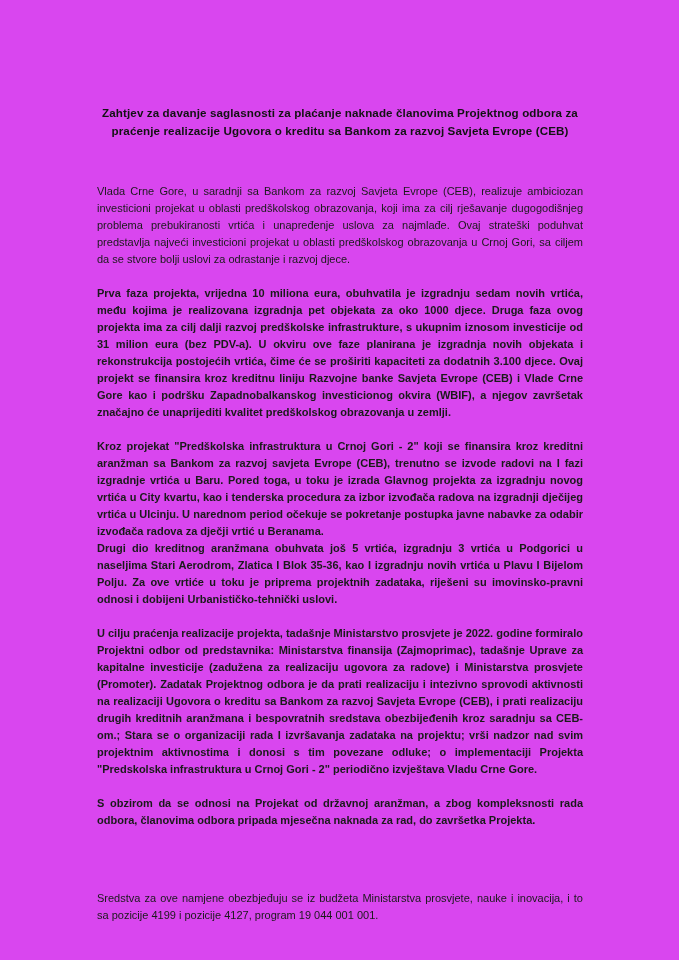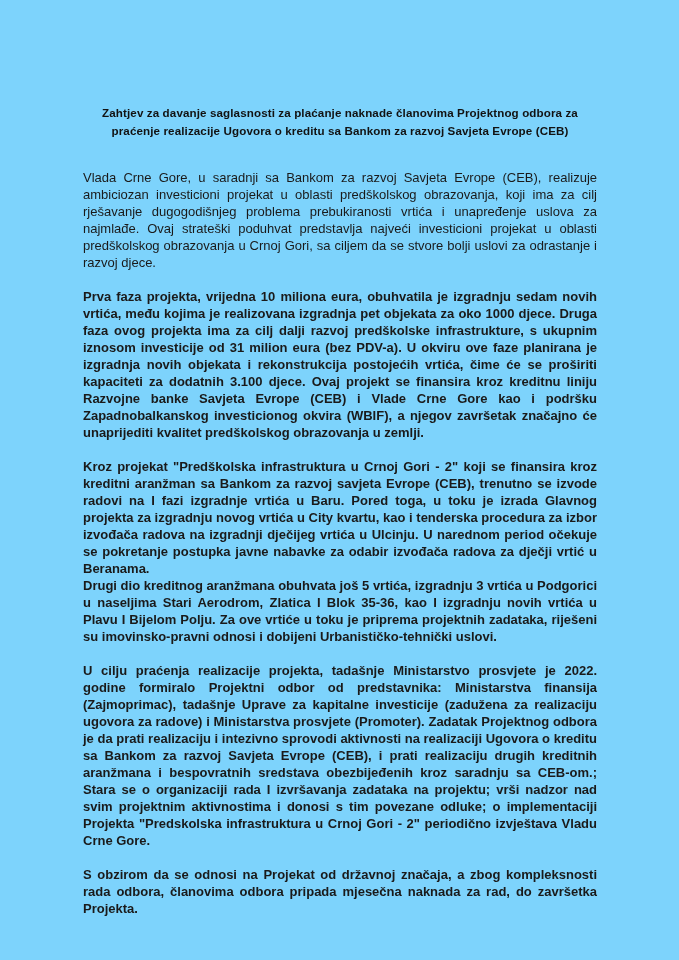--- a/index.html
+++ b/index.html
@@ -12,45 +12,45 @@
     width: 679px;
     height: 960px;
     font-family: "Liberation Sans", sans-serif;
     color: #1a1a1a;
     overflow: hidden;
   }
   .page {
     position: relative;
     width: 679px;
     height: 960px;
-    background: #7dd3fc;
+    background: #d946ef;
     box-sizing: border-box;
   }
   .doc-body {
     position: absolute;
     left: 81px;
     top: 104px;
     width: 518px;
   }
   .doc-title {
     font-size: 11.6px;
     font-weight: bold;
     line-height: 17.5px;
     text-align: center;
     margin: 0 0 0 0;
     padding: 0 6px;
     letter-spacing: 0.01em;
     color: #121212;
   }
   .para {
-    font-size: 13px;
+    font-size: 11px;
     line-height: 17.0px;
     text-align: justify;
     text-justify: inter-word;
-    margin: 2px;
+    margin: 16px;
     color: #1a1a1a;
     hyphens: none;
   }
   .para + .para {
     margin-top: 17px;
     font-weight: bold;
   }
   .gap-title {
     height: 28px;
   }
@@ -76,19 +76,20 @@
 
     <p class="para">Prva faza projekta, vrijedna 10 miliona eura, obuhvatila je izgradnju sedam novih vrtića, među kojima je realizovana izgradnja pet objekata za oko 1000 djece. Druga faza ovog projekta ima za cilj dalji razvoj predškolske infrastrukture, s ukupnim iznosom investicije od 31 milion eura (bez PDV-a). U okviru ove faze planirana je izgradnja novih objekata i rekonstrukcija postojećih vrtića, čime će se proširiti kapaciteti za dodatnih 3.100 djece. Ovaj projekt se finansira kroz kreditnu liniju Razvojne banke Savjeta Evrope (CEB) i Vlade Crne Gore kao i podršku Zapadnobalkanskog investicionog okvira (WBIF), a njegov završetak značajno će unaprijediti kvalitet predškolskog obrazovanja u zemlji.</p>
 
     <p class="para">
         <span class="subline">Kroz projekat "Predškolska infrastruktura u Crnoj Gori - 2" koji se finansira kroz kreditni aranžman sa Bankom za razvoj savjeta Evrope (CEB), trenutno se izvode radovi na I fazi izgradnje vrtića u Baru. Pored toga, u toku je izrada Glavnog projekta za izgradnju novog vrtića u City kvartu, kao i tenderska procedura za izbor izvođača radova na izgradnji dječijeg vrtića u Ulcinju. U narednom period očekuje se pokretanje postupka javne nabavke za odabir izvođača radova za dječji vrtić u Beranama.</span>
         <span class="subline">Drugi dio kreditnog aranžmana obuhvata još 5 vrtića, izgradnju 3 vrtića u Podgorici u naseljima Stari Aerodrom, Zlatica I Blok 35-36, kao I izgradnju novih vrtića u Plavu I Bijelom Polju. Za ove vrtiće u toku je priprema projektnih zadataka, riješeni su imovinsko-pravni odnosi i dobijeni Urbanističko-tehnički uslovi.</span>
       </p>
 
     <p class="para">U cilju praćenja realizacije projekta, tadašnje Ministarstvo prosvjete je 2022. godine formiralo Projektni odbor od predstavnika: Ministarstva finansija (Zajmoprimac), tadašnje Uprave za kapitalne investicije (zadužena za realizaciju ugovora za radove) i Ministarstva prosvjete (Promoter). Zadatak Projektnog odbora je da prati realizaciju i intezivno sprovodi aktivnosti na realizaciji Ugovora o kreditu sa Bankom za razvoj Savjeta Evrope (CEB), i prati realizaciju drugih kreditnih aranžmana i bespovratnih sredstava obezbijeđenih kroz saradnju sa CEB-om.; Stara se o organizaciji rada I izvršavanja zadataka na projektu; vrši nadzor nad svim projektnim aktivnostima i donosi s tim povezane odluke; o implementaciji Projekta "Predskolska infrastruktura u Crnoj Gori - 2" periodično izvještava Vladu Crne Gore.</p>
 
-    <p class="para">S obzirom da se odnosi na Projekat od državnoj značaja, a zbog kompleksnosti rada odbora, članovima odbora pripada mjesečna naknada za rad, do završetka Projekta.</p>
+    <p class="para">S obzirom da se odnosi na Projekat od državnoj aranžman, a zbog kompleksnosti rada odbora, članovima odbora pripada mjesečna naknada za rad, do završetka Projekta.</p>
 
     <div class="gap-big"></div>
 
+    <p class="para">Sredstva za ove namjene obezbjeđuju se iz budžeta Ministarstva prosvjete, nauke i inovacija, i to sa pozicije 4199 i pozicije 4127, program 19 044 001 001.</p>
 
   </div>
 </div>
 
 </body></html>

